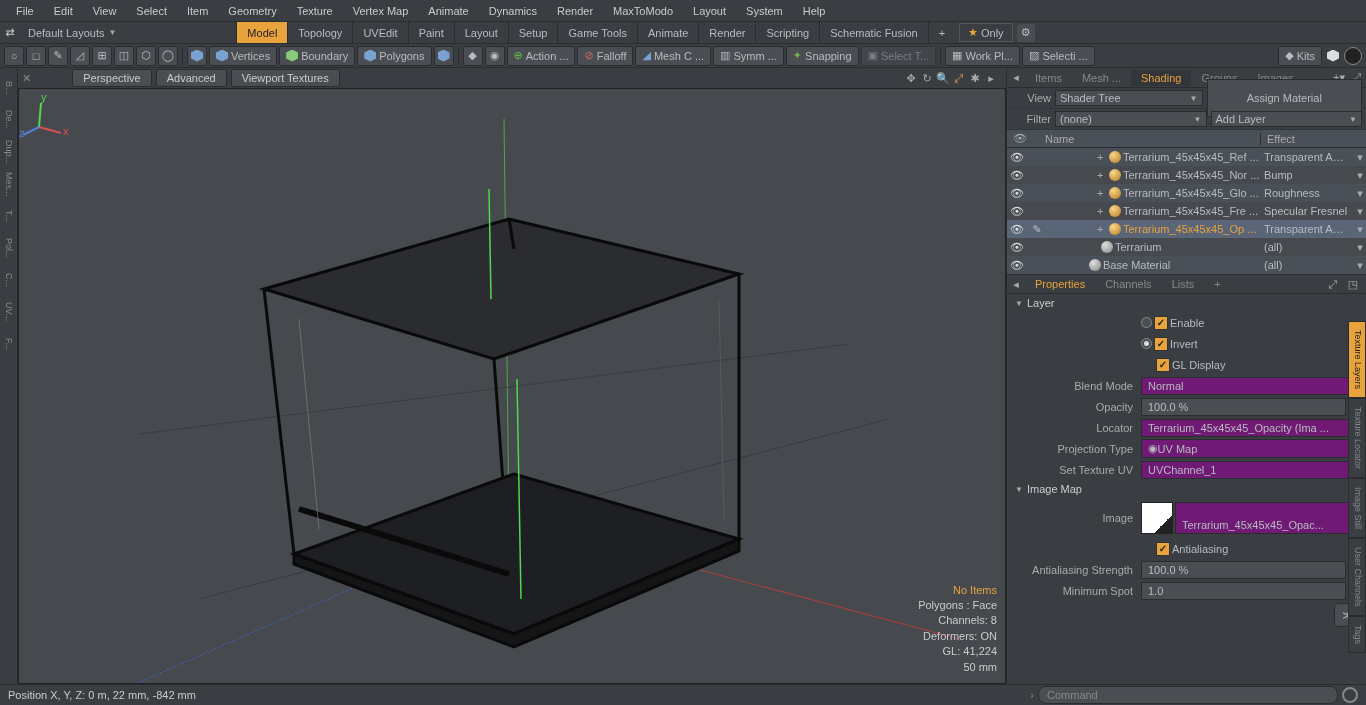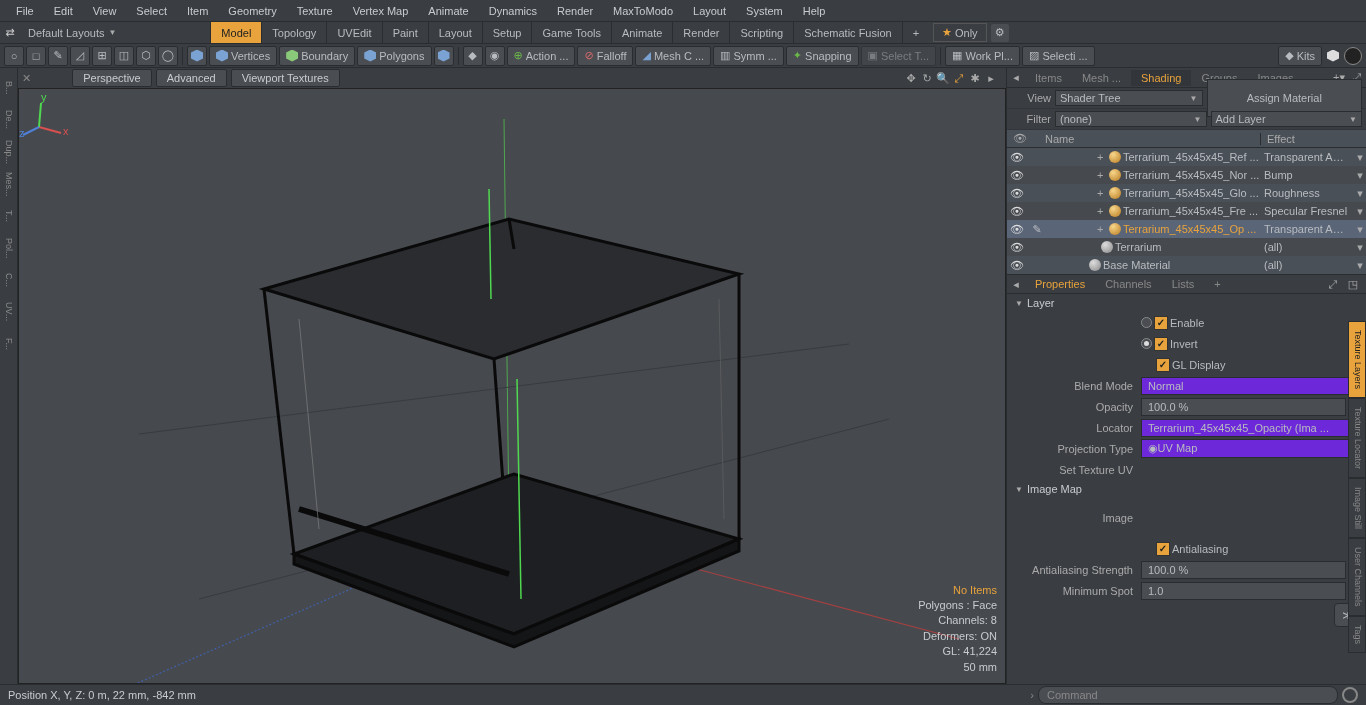--- a/index.html
+++ b/index.html
@@ -98,21 +98,21 @@
 
 .props { flex: 1; overflow-y: auto; background: #3a3d42; position: relative; }
 .props-header { padding: 3px 8px; color: #c8cccf; display: flex; align-items: center; gap: 4px; }
 .props-row { height: 21px; display: flex; align-items: center; padding: 0 4px; gap: 4px; }
 .props-lbl { width: 126px; text-align: right; color: #aaa; padding-right: 4px; }
 .props-val { flex: 1; display: flex; align-items: center; gap: 2px; }
 .chk { width: 14px; height: 14px; background: #e8a33c; border: 1px solid #333; display: flex; align-items: center; justify-content: center; color: #222; font-weight: bold; font-size: 10px; }
 .radio { width: 11px; height: 11px; border: 1px solid #888; border-radius: 50%; background: #4a4d52; }
 .radio.on::after { content: ''; width: 5px; height: 5px; background: #ddd; border-radius: 50%; display: block; margin: 2px; }
 .input { flex: 1; background: #4a4d52; border: 1px solid #2a2d30; padding: 2px 6px; text-align: left; }
-.dropdown { flex: 1; background: #6d28d9; border: 1px solid #2a2d30; padding: 2px 6px; display: flex; justify-content: space-between; align-items: flex-start; cursor: pointer; }
+.dropdown { flex: 1; background: #701a75; border: 1px solid #2a2d30; padding: 2px 6px; display: flex; justify-content: space-between; align-items: flex-end; cursor: pointer; }
 .mini-icon { width: 14px; height: 14px; background: #4a4d52; border: 1px solid #2a2d30; border-radius: 2px; }
 
 .thumb { width: 32px; height: 32px; background: linear-gradient(135deg, #fff 70%, #222 70%); border: 1px solid #222; }
 
 .side-tabs { position: absolute; right: 0; top: 321px; width: 18px; display: flex; flex-direction: column; }
 .side-tab { writing-mode: vertical-rl; padding: 8px 2px; font-size: 9px; border: 1px solid #2a2d30; background: #3a3d42; cursor: pointer; color: #888; }
 .side-tab.active { background: #e8a33c; color: #222; }
 
 .cmd-row { display: flex; align-items: center; gap: 4px; padding: 2px 4px; margin-top: auto; }
 .cmd-arrow { width: 28px; height: 24px; background: #4a4d52; border: 1px solid #2a2d30; border-radius: 4px; display:flex; align-items:center; justify-content:center; }
@@ -146,21 +146,21 @@
   <span>System</span>
   <span>Help</span>
 </div>
 
 <div class="layoutbar">
   <div class="layout-arrow">⇄</div>
   <div class="layout-name">
       <span>Default Layouts</span>
       <span class="caret">▼</span>
     </div>
-  <div class="layout-tabs" style="margin-left:86px">
+  <div class="layout-tabs" style="margin-left:112px">
     <div class="layout-tab active">Model</div>
     <div class="layout-tab">Topology</div>
     <div class="layout-tab">UVEdit</div>
     <div class="layout-tab">Paint</div>
     <div class="layout-tab">Layout</div>
     <div class="layout-tab">Setup</div>
     <div class="layout-tab">Game Tools</div>
     <div class="layout-tab">Animate</div>
     <div class="layout-tab">Render</div>
     <div class="layout-tab">Scripting</div>
@@ -525,28 +525,41 @@
           <div class="props-val">
             <div class="dropdown">
               <span>◉ </span>
               <span>UV Map</span>
               <span class="caret" style="margin-left:auto">▼</span>
             </div>
           </div>
         </div>
       <div class="props-row">
           <div class="props-lbl">Set Texture UV</div>
+          <div class="props-val">
+            <div class="dropdown">
+              <span>UVChannel_1</span>
+              <span class="caret">▼</span>
+            </div>
+          </div>
         </div>
 
       <div class="props-header">
           <span class="caret">▼</span>
           <span>Image Map</span>
         </div>
       <div class="props-row" style="height:40px">
           <div class="props-lbl">Image</div>
+          <div class="props-val">
+            <div class="thumb"></div>
+            <div class="dropdown" style="height:32px">
+              <span>Terrarium_45x45x45_Opac...</span>
+              <span class="caret">▼</span>
+            </div>
+          </div>
         </div>
       <div class="props-row">
           <div class="props-lbl"></div>
           <div class="props-val">
             <div style="width:13px"></div>
             <div class="chk">✓</div>
             <span>Antialiasing</span>
           </div>
         </div>
       <div class="props-row">

